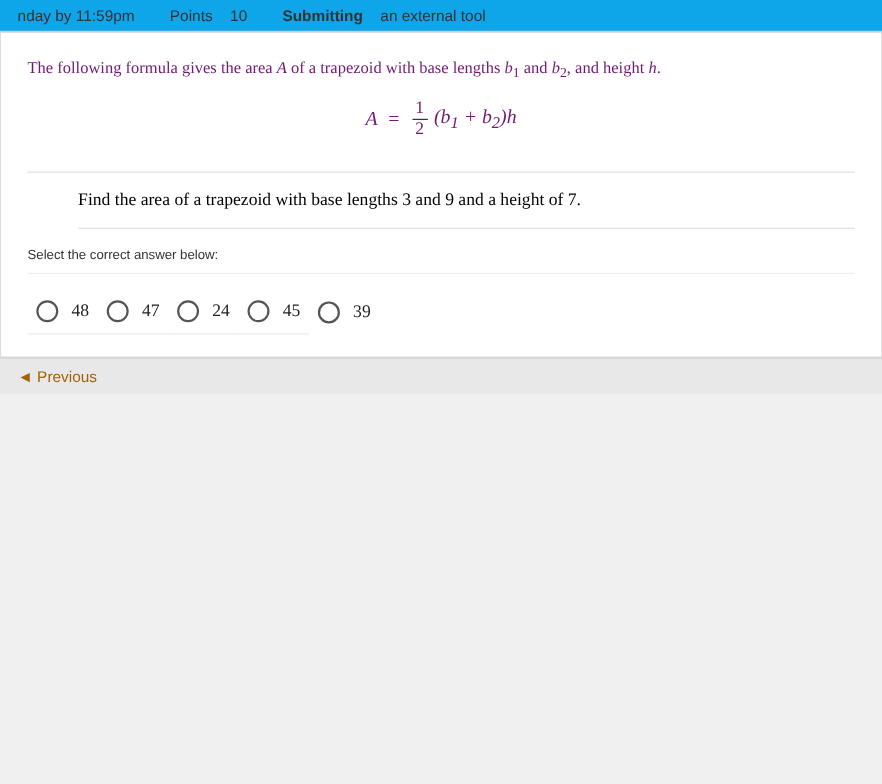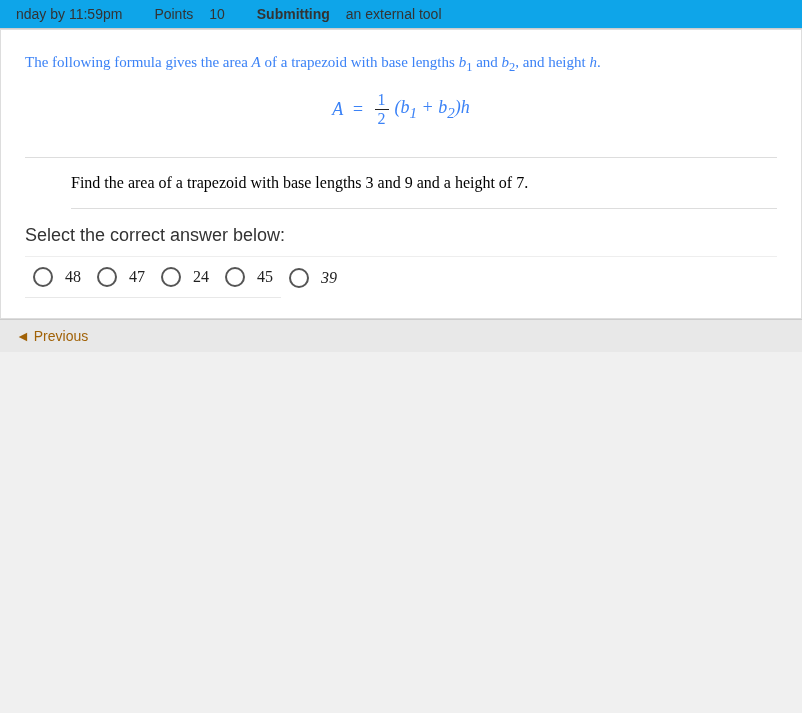--- a/index.html
+++ b/index.html
@@ -29,21 +29,21 @@
       font-weight: bold;
     }
     .main-content {
       background: #fff;
       border: 1px solid #ddd;
       margin: 0;
       padding: 20px 24px;
     }
     .question-text {
       font-size: 15px;
-      color: #3b82f6;
+      color: #701a75;
       line-height: 1.6;
       margin-bottom: 16px;
       border-bottom: 1px solid #ddd;
       padding-bottom: 16px;
     }
     .formula-block {
       text-align: center;
       margin: 14px 0;
       font-size: 20px;
       font-style: italic;
@@ -75,44 +75,44 @@
     }
     .find-text {
       font-size: 16px;
       color: #000000;
       border-bottom: 1px solid #ddd;
       padding-bottom: 16px;
       margin-bottom: 16px;
       margin-left: 46px;
     }
     .select-label {
-      font-size: 18px;
+      font-size: 12px;
       color: #333;
       font-family: Arial, sans-serif;
+      margin-bottom: 14px;
       border-bottom: 1px solid #eee;
       padding-bottom: 10px;
     }
     .options-list {
       list-style: none;
       display: flex;
       gap: 0;
     }
     .option-item {
       display: flex;
       align-items: center;
       gap: 12px;
       padding: 10px 8px;
       border-bottom: 1px solid #e8e8e8;
       cursor: pointer;
       font-size: 16px;
       color: #222;
     }
     .option-item:last-child {
       border-bottom: none;
-      font-style: italic;
     }
     .radio-circle {
       width: 20px;
       height: 20px;
       border-radius: 50%;
       border: 2px solid #555;
       background: #fff;
       display: inline-block;
       flex-shrink: 0;
     }

